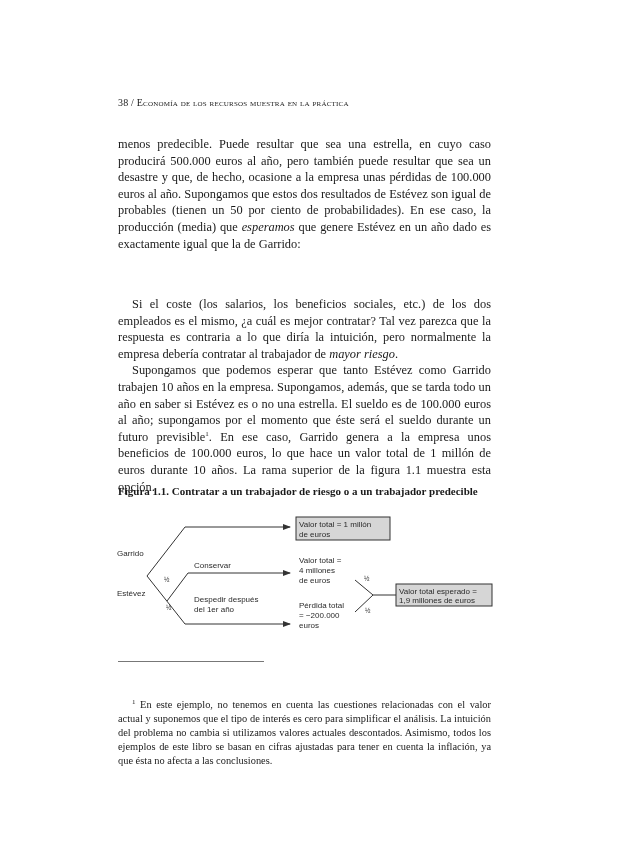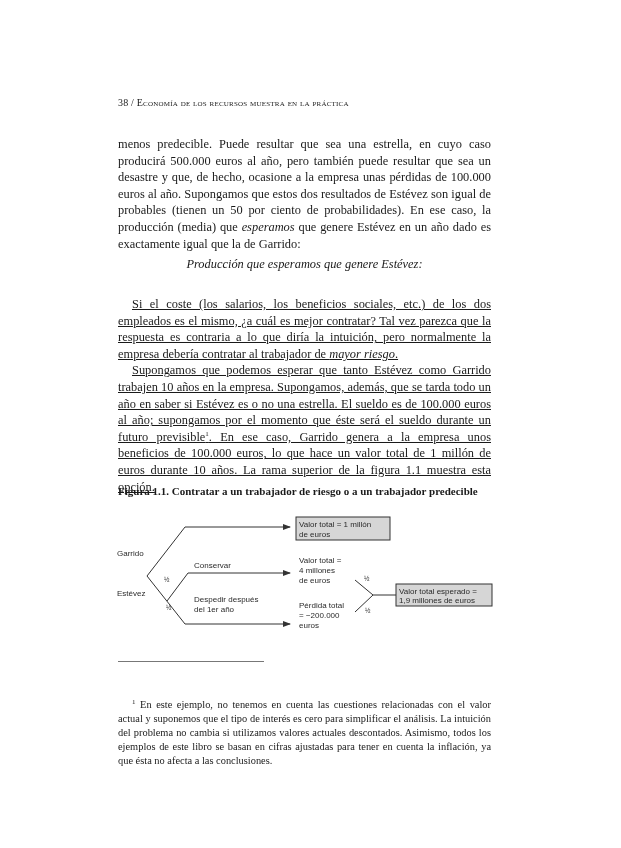--- a/index.html
+++ b/index.html
@@ -11,21 +11,21 @@
   .body-text { position: absolute; left: 118px; width: 373px;
                font-family: "Liberation Serif", serif; font-size: 12.4px;
                line-height: 16.6px; text-align: justify; }
   .body-text p { margin: 0; }
   .indent { text-indent: 14px; }
   .p1 { top: 136px; }
   .formula { position: absolute; left: 118px; width: 373px; top: 256px;
              text-align: center; font-family: "Liberation Serif", serif;
              font-size: 12.4px; line-height: 16px; }
   .formula .ftitle { font-style: italic; }
-  .p2 { top: 296px; text-decoration: underline; }
+  .p2 { top: 296px; }
   .fig-caption { position: absolute; left: 118px; top: 485px; font-weight: bold;
                  font-family: "Liberation Serif", serif; font-size: 11px; }
   .diagram { position: absolute; left: 0; top: 0; }
   .d-label { font-family: "Liberation Sans", sans-serif; font-size: 8px; fill: #2a2a2a; }
   .d-half { font-family: "Liberation Sans", sans-serif; font-size: 6.5px; fill: #2a2a2a; }
   .footnote-rule { position: absolute; left: 118px; top: 661px; width: 146px; height: 1px; background: #777; }
   .footnote { position: absolute; left: 118px; top: 698px; width: 373px;
               font-family: "Liberation Serif", serif; font-size: 10.4px; line-height: 14px;
               text-align: justify; }
   .footnote p { margin: 0; text-indent: 14px; }
@@ -37,21 +37,20 @@
 
 <div class="running-head">
   <span>38</span><span> / </span><span class="sc">Economía de los recursos muestra en la práctica</span>
 </div>
 
 <div class="body-text p1">
   <p><span>menos predecible. Puede resultar que sea una estrella, en cuyo caso producirá 500.000 euros al año, pero también puede resultar que sea un desastre y que, de hecho, ocasione a la empresa unas pérdidas de 100.000 euros al año. Supongamos que estos dos resultados de Estévez son igual de probables (tienen un 50 por ciento de probabilidades). En ese caso, la producción (media) que </span><em>esperamos</em><span> que genere Estévez en un año dado es exactamente igual que la de Garrido:</span></p>
 </div>
 
 <div class="formula">
-  <div class="ftitle">Producción que esperamos que genere Estévez:</div>
 </div>
 
 <div class="body-text p2">
   <p class="indent"><span>Si el coste (los salarios, los beneficios sociales, etc.) de los dos empleados es el mismo, ¿a cuál es mejor contratar? Tal vez parezca que la respuesta es contraria a lo que diría la intuición, pero normalmente la empresa debería contratar al trabajador de </span><em>mayor riesgo</em><span>.</span></p>
   <p class="indent"><span>Supongamos que podemos esperar que tanto Estévez como Garrido trabajen 10 años en la empresa. Supongamos, además, que se tarda todo un año en saber si Estévez es o no una estrella. El sueldo es de 100.000 euros al año; supongamos por el momento que éste será el sueldo durante un futuro previsible</span><sup>1</sup><span>. En ese caso, Garrido genera a la empresa unos beneficios de 100.000 euros, lo que hace un valor total de 1 millón de euros durante 10 años. La rama superior de la figura 1.1 muestra esta opción.</span></p>
 </div>
 
 <div class="fig-caption">Figura 1.1. Contratar a un trabajador de riesgo o a un trabajador predecible</div>
 
 <svg class="diagram" width="621" height="848">

